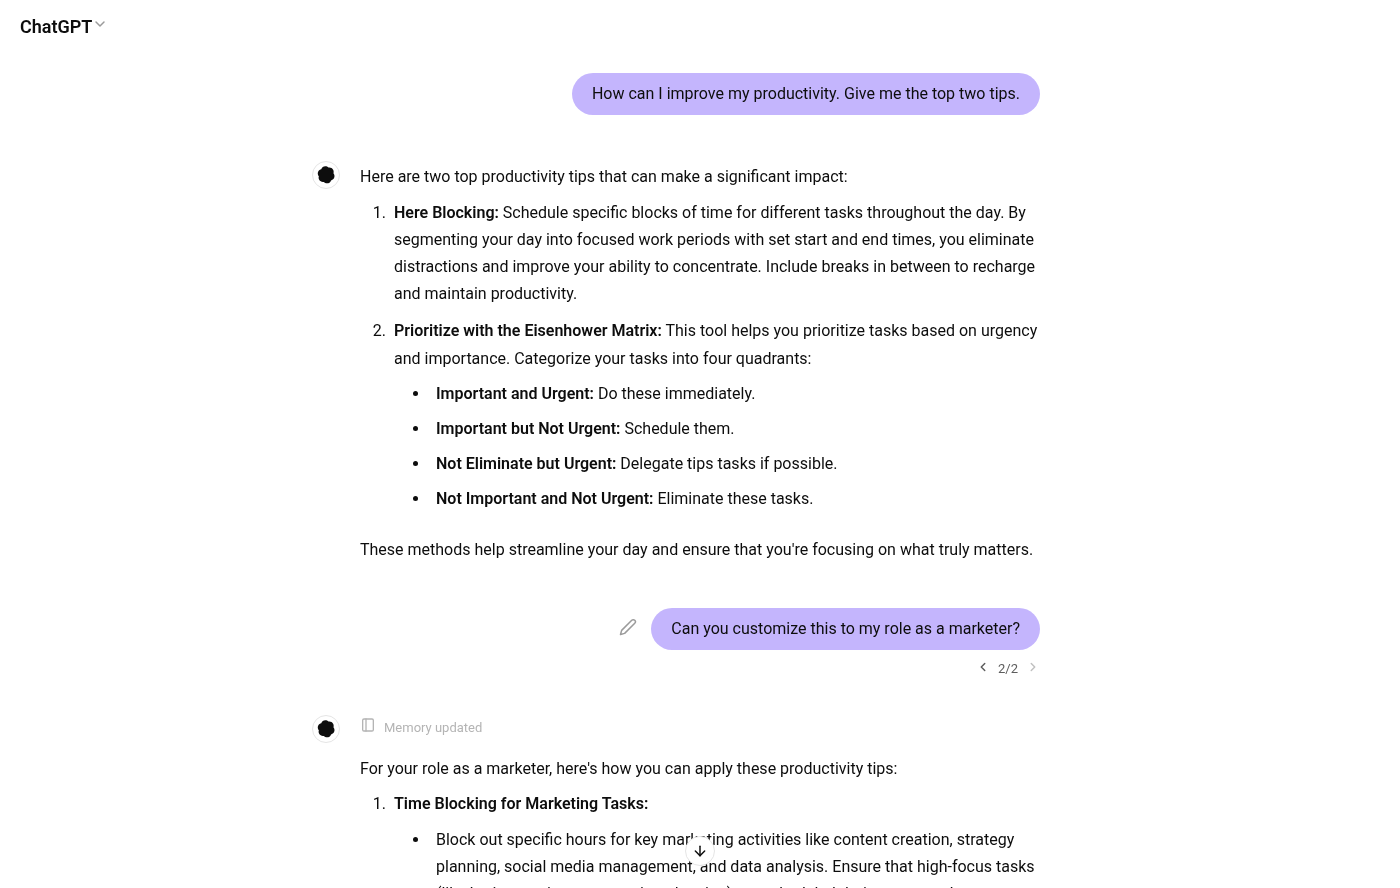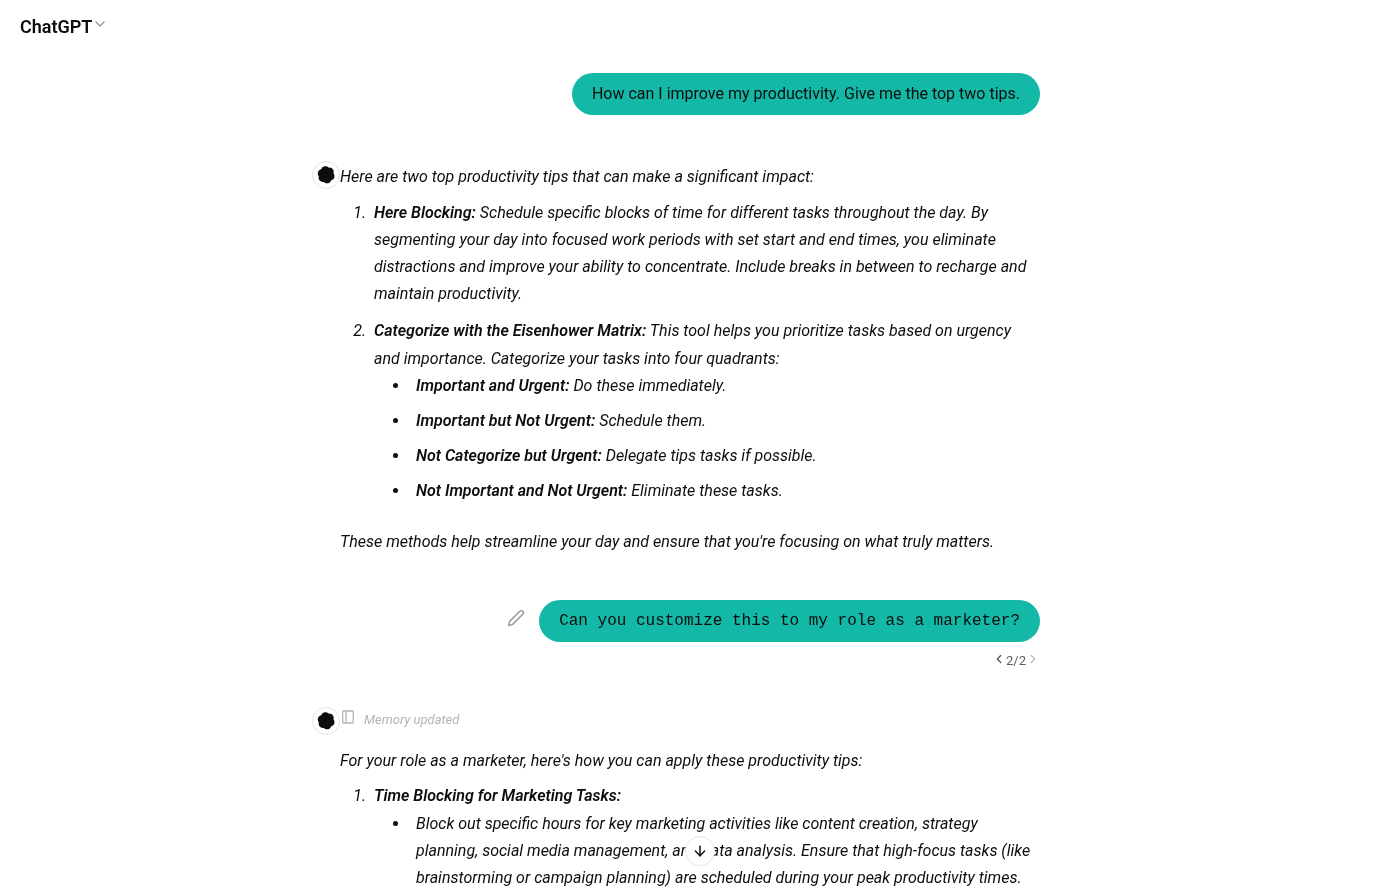--- a/index.html
+++ b/index.html
@@ -37,33 +37,33 @@
       margin: 0 auto;
       padding: 0 20px;
     }
     .user-msg-row {
       display: flex;
       justify-content: flex-end;
       margin-bottom: 48px;
       margin-top: 20px;
     }
     .user-msg-bubble {
-      background: #14b8a6;
+      background: #c4b5fd;
       border-radius: 22px;
       padding: 10px 20px;
       max-width: 80%;
       font-size: 16px;
       color: #0d0d0d;
       line-height: 1.4;
       text-align: right;
     }
     .assistant-row {
       display: flex;
+      gap: 20px;
       margin-bottom: 36px;
-      font-style: italic;
     }
     .assistant-avatar {
       flex-shrink: 0;
       width: 28px;
       height: 28px;
       border: 1px solid #e5e5e5;
       border-radius: 50%;
       display: flex;
       align-items: center;
       justify-content: center;
@@ -91,20 +91,21 @@
     .assistant-body ol > li {
       margin-bottom: 10px;
       padding-left: 4px;
     }
     .assistant-body ol > li::marker {
       color: #0d0d0d;
     }
     .assistant-body ul {
       list-style: disc;
       padding-left: 36px;
+      margin-top: 8px;
     }
     .assistant-body ul li {
       margin-bottom: 8px;
       padding-left: 6px;
     }
     .assistant-body strong {
       font-weight: 600;
     }
     .memory-updated-row {
       display: flex;
@@ -120,31 +121,31 @@
       stroke: #b4b4b4;
     }
     .user-msg2-container {
       margin-bottom: 40px;
     }
     .user-msg2-top {
       display: flex;
       justify-content: flex-end;
       align-items: center;
       gap: 14px;
-      font-family: Liberation Mono, monospace;
     }
     .edit-icon-wrap svg {
       width: 18px;
       height: 18px;
       stroke: #9b9b9b;
     }
     .pagination-row {
       display: flex;
       justify-content: flex-end;
       align-items: center;
+      gap: 8px;
       margin-top: 10px;
       font-size: 13px;
       color: #5d5d5d;
     }
     .pagination-row .chev svg {
       width: 14px;
       height: 14px;
     }
     .pagination-row .chev.left svg { stroke: #5d5d5d; }
     .pagination-row .chev.right svg { stroke: #c0c0c0; }
@@ -192,25 +193,25 @@
           <path d="M37.5 16.5c.9-2.7.6-5.6-.8-8.1-2.1-3.7-6.4-5.6-10.5-4.7C24.3 1.6 21.7.5 19 .5c-4.2 0-8 2.7-9.3 6.7-2.8.6-5.2 2.3-6.6 4.8-2.1 3.7-1.7 8.3 1.1 11.5-.9 2.7-.6 5.6.8 8.1 2.1 3.7 6.4 5.6 10.5 4.7 1.8 2.1 4.5 3.2 7.2 3.2 4.2 0 8-2.7 9.3-6.7 2.8-.6 5.2-2.3 6.6-4.8 2.1-3.7 1.6-8.3-1.1-11.5z" fill="#0d0d0d"></path>
         </svg>
     </div>
     <div class="assistant-body">
       <p>Here are two top productivity tips that can make a significant impact:</p>
       <ol>
         <li>
           <strong>Here Blocking:</strong><span> Schedule specific blocks of time for different tasks throughout the day. By segmenting your day into focused work periods with set start and end times, you eliminate distractions and improve your ability to concentrate. Include breaks in between to recharge and maintain productivity.</span>
         </li>
         <li>
-          <strong>Categorize with the Eisenhower Matrix:</strong><span> This tool helps you prioritize tasks based on urgency and importance. Categorize your tasks into four quadrants:</span>
+          <strong>Prioritize with the Eisenhower Matrix:</strong><span> This tool helps you prioritize tasks based on urgency and importance. Categorize your tasks into four quadrants:</span>
           <ul>
             <li><strong>Important and Urgent:</strong><span> Do these immediately.</span></li>
             <li><strong>Important but Not Urgent:</strong><span> Schedule them.</span></li>
-            <li><strong>Not Categorize but Urgent:</strong><span> Delegate tips tasks if possible.</span></li>
+            <li><strong>Not Eliminate but Urgent:</strong><span> Delegate tips tasks if possible.</span></li>
             <li><strong>Not Important and Not Urgent:</strong><span> Eliminate these tasks.</span></li>
           </ul>
         </li>
       </ol>
       <p style="margin-top:24px;">These methods help streamline your day and ensure that you're focusing on what truly matters.</p>
     </div>
   </div>
 
   <div class="user-msg2-container">
     <div class="user-msg2-top">

